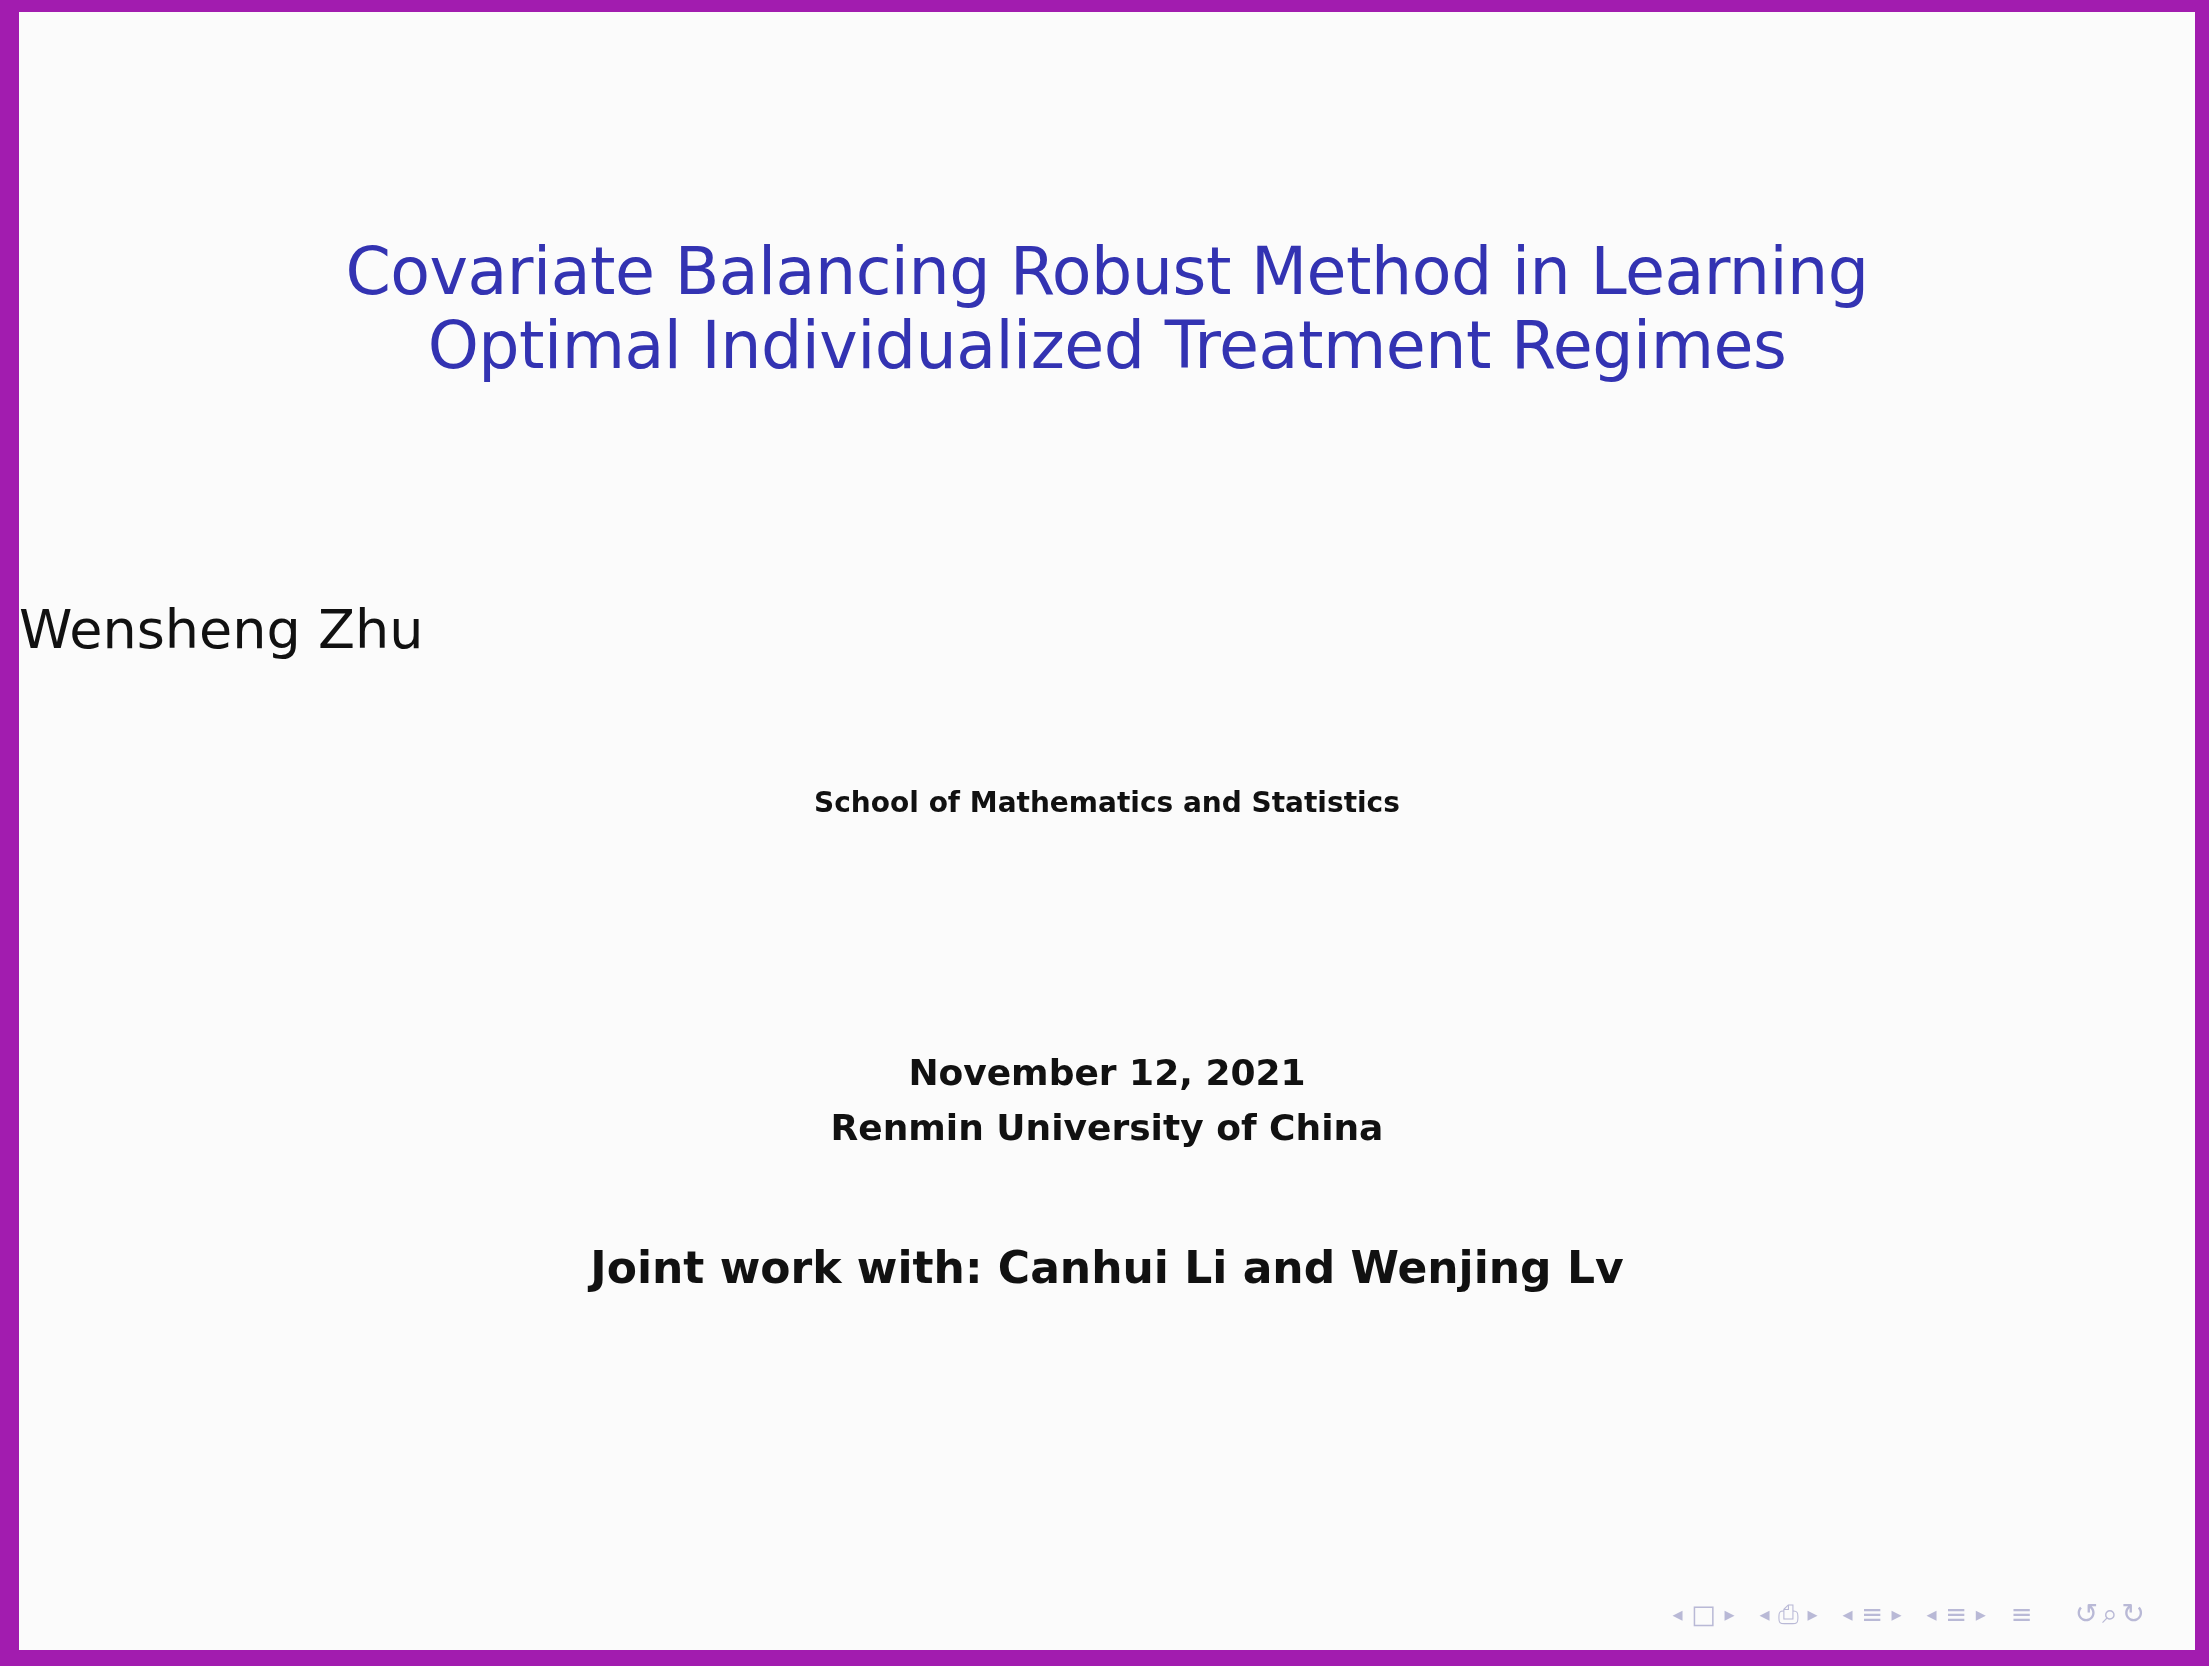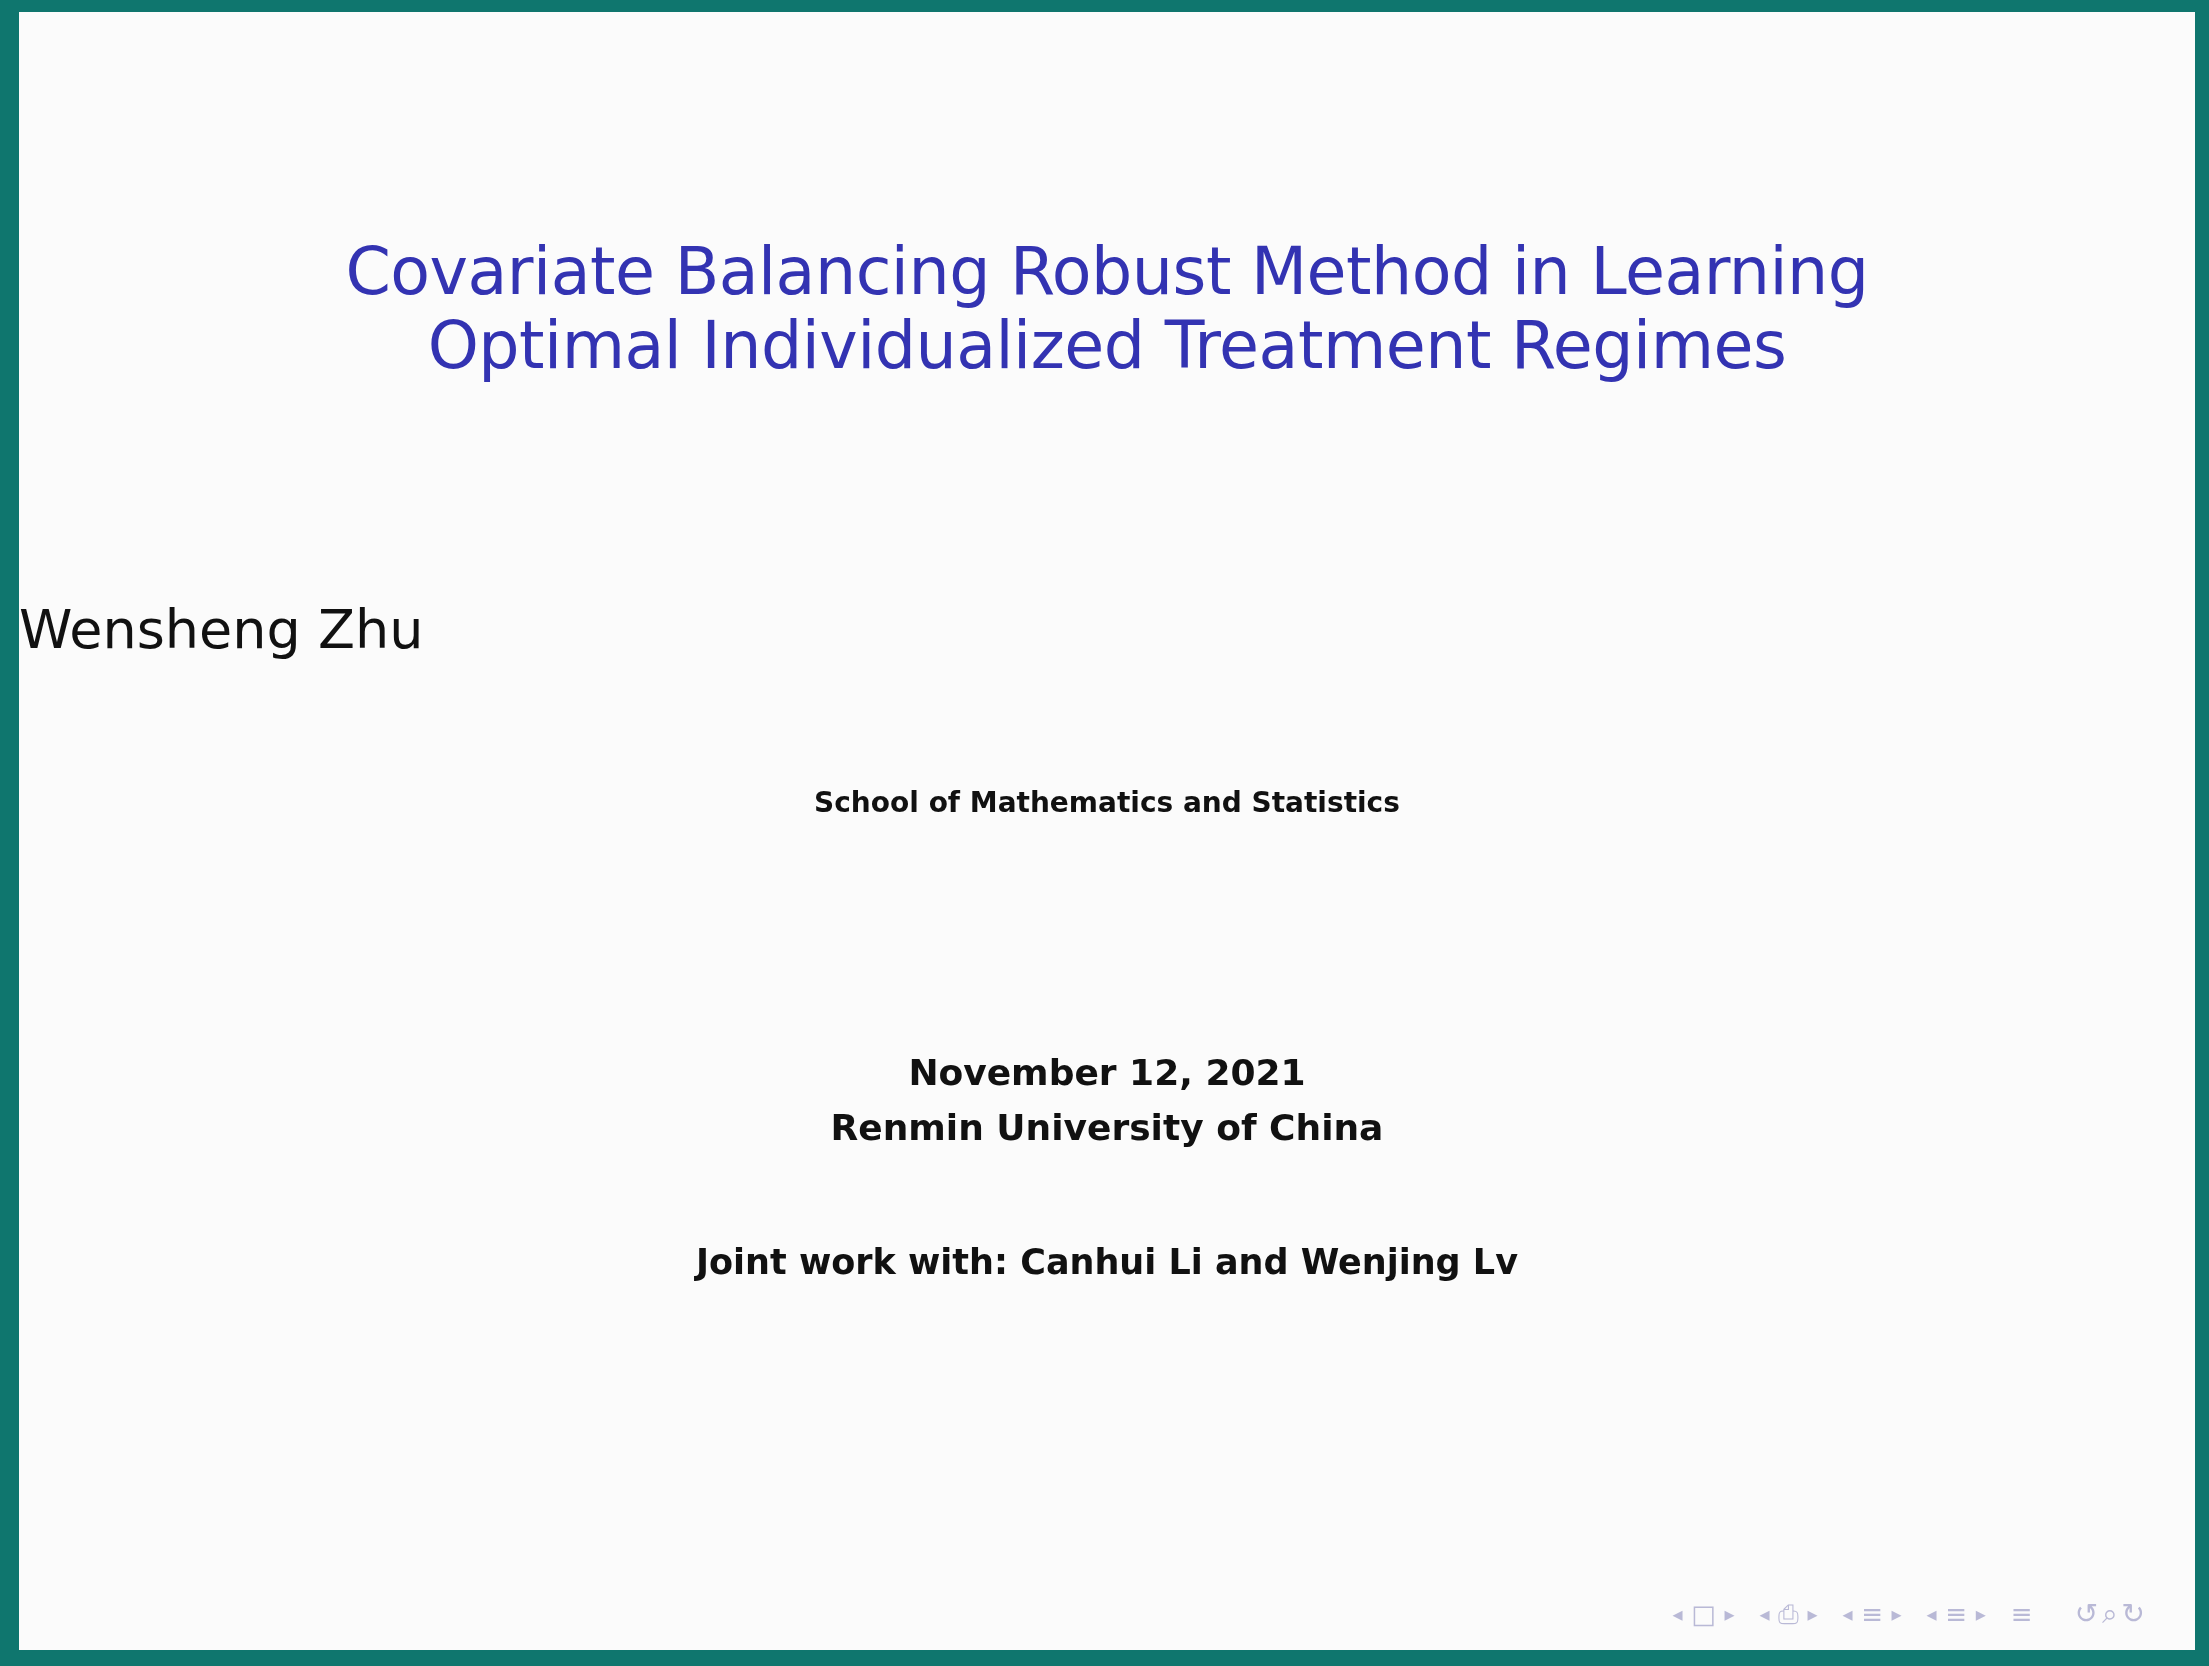--- a/index.html
+++ b/index.html
@@ -12,21 +12,21 @@
     height: 1667px;
     overflow: hidden;
     font-family: "DejaVu Sans", sans-serif;
   }
   .slide-frame {
     position: absolute;
     left: 0;
     top: 0;
     width: 2210px;
     height: 1667px;
-    background: #0f766e;
+    background: #a21caf;
   }
   .slide {
     position: absolute;
     left: 19px;
     top: 11.5px;
     width: 2176px;
     height: 1638px;
     background: #fbfbfb;
     overflow: hidden;
   }
@@ -85,21 +85,21 @@
   .event span {
     display: block;
   }
   .joint {
     position: absolute;
     left: 0;
     top: 1230px;
     width: 100%;
     text-align: center;
     color: #111111;
-    font-size: 35px;
+    font-size: 44px;
     font-weight: 600;
   }
   .nav-bar {
     position: absolute;
     right: 50px;
     bottom: 19px;
     display: flex;
     align-items: center;
     gap: 25px;
     color: #b9b9d6;

